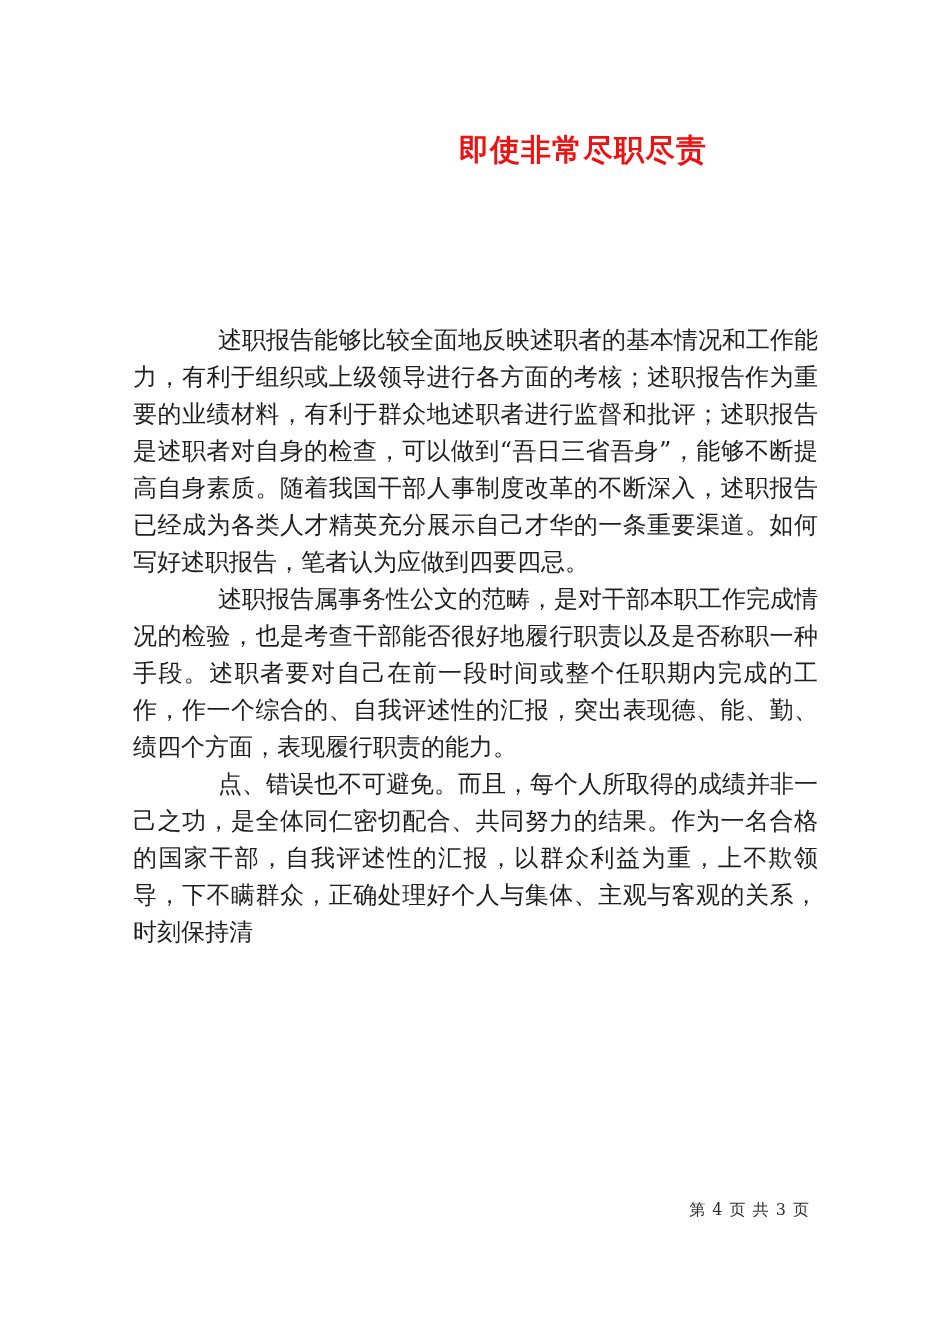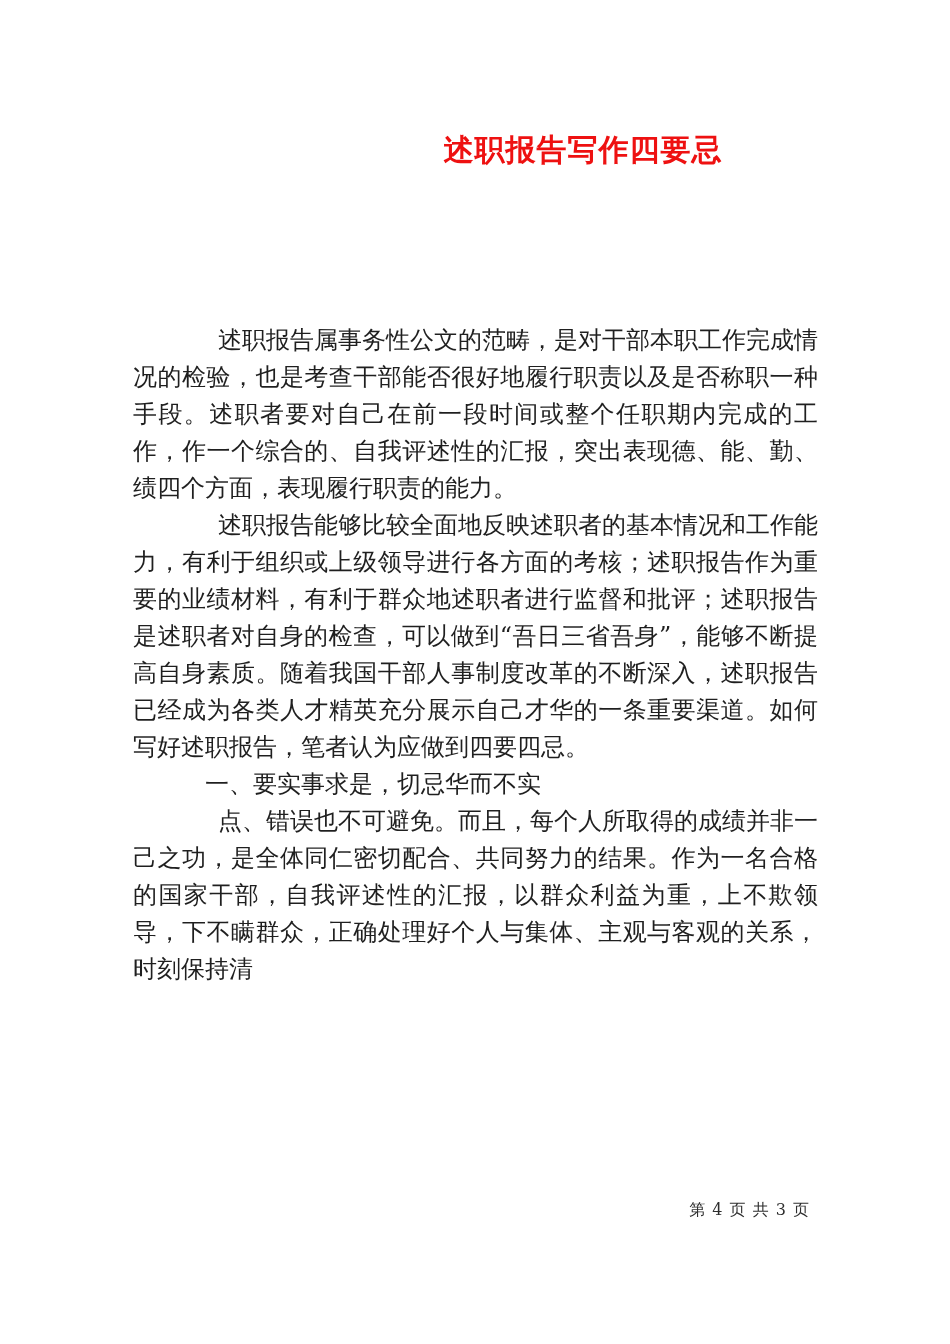--- a/index.html
+++ b/index.html
@@ -53,27 +53,26 @@
     line-height: 20px;
     color: #2e2e2e;
     letter-spacing: 1px;
   }
 </style>
 </head>
 <body>
 
 <div class="page" style="color: rgb(31, 31, 31);">
 
-  <h1 class="doc-title" style="color: rgb(238, 17, 17);">述职报告写作四要忌</h1>
+  <h1 class="doc-title" style="color: rgb(238, 17, 17);">即使非常尽职尽责</h1>
 
   <div class="doc-body">
 
-  <p class="para body">述职报告属事务性公文的范畴，是对干部本职工作完成情况的检验，也是考查干部能否很好地履行职责以及是否称职一种手段。述职者要对自己在前一段时间或整个任职期内完成的工作，作一个综合的、自我评述性的汇报，突出表现德、能、勤、绩四个方面，表现履行职责的能力。</p>
-      <p class="para body">述职报告能够比较全面地反映述职者的基本情况和工作能力，有利于组织或上级领导进行各方面的考核；述职报告作为重要的业绩材料，有利于群众地述职者进行监督和批评；述职报告是述职者对自身的检查，可以做到“吾日三省吾身”，能够不断提高自身素质。随着我国干部人事制度改革的不断深入，述职报告已经成为各类人才精英充分展示自己才华的一条重要渠道。如何写好述职报告，笔者认为应做到四要四忌。</p>
-      <p class="para heading">一、要实事求是，切忌华而不实</p>
+  <p class="para body">述职报告能够比较全面地反映述职者的基本情况和工作能力，有利于组织或上级领导进行各方面的考核；述职报告作为重要的业绩材料，有利于群众地述职者进行监督和批评；述职报告是述职者对自身的检查，可以做到“吾日三省吾身”，能够不断提高自身素质。随着我国干部人事制度改革的不断深入，述职报告已经成为各类人才精英充分展示自己才华的一条重要渠道。如何写好述职报告，笔者认为应做到四要四忌。</p>
+      <p class="para body">述职报告属事务性公文的范畴，是对干部本职工作完成情况的检验，也是考查干部能否很好地履行职责以及是否称职一种手段。述职者要对自己在前一段时间或整个任职期内完成的工作，作一个综合的、自我评述性的汇报，突出表现德、能、勤、绩四个方面，表现履行职责的能力。</p>
       <p class="para body">点、错误也不可避免。而且，每个人所取得的成绩并非一己之功，是全体同仁密切配合、共同努力的结果。作为一名合格的国家干部，自我评述性的汇报，以群众利益为重，上不欺领导，下不瞒群众，正确处理好个人与集体、主观与客观的关系，时刻保持清</p>
     </div>
 
   <div class="page-footer">
     <span>第 4 页 共 3 页</span>
   </div>
 
 </div>
 
 </body></html>

